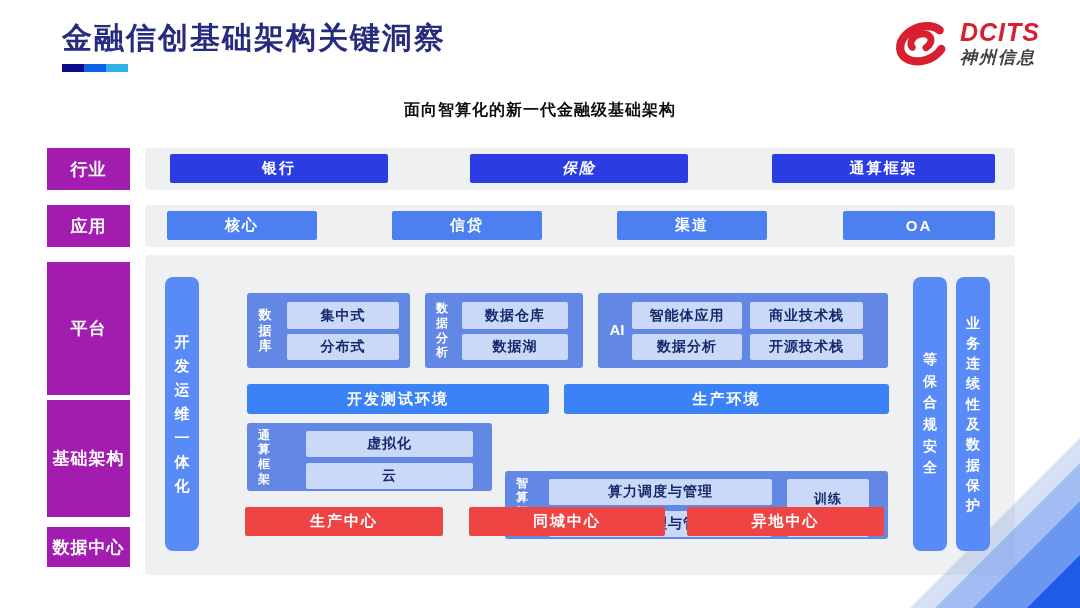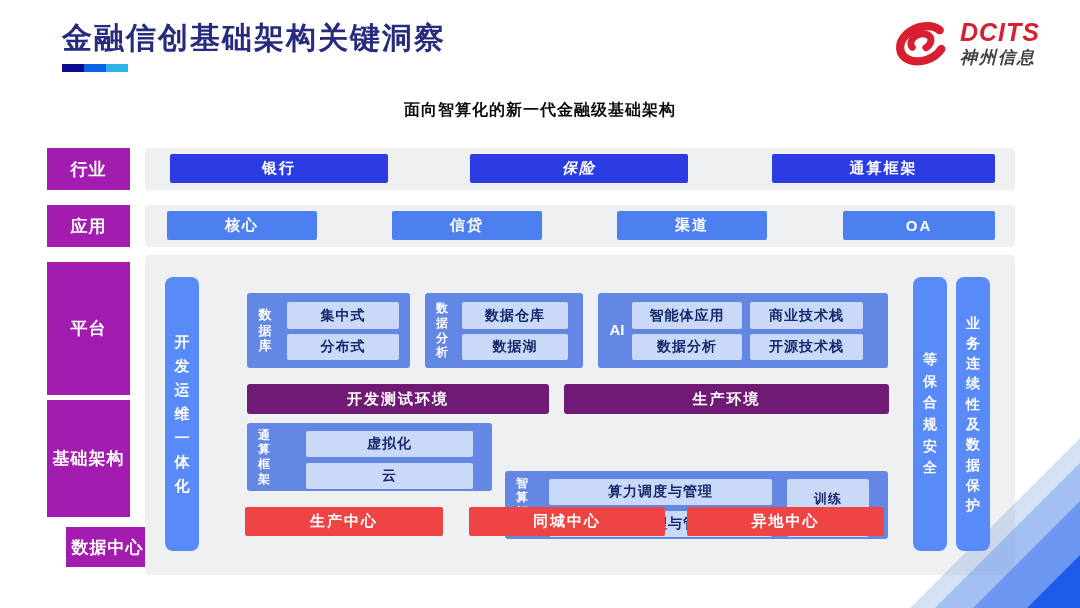--- a/index.html
+++ b/index.html
@@ -29,21 +29,21 @@
 
   
   .btn1 { background:#2c3ce3; color:#fff; font-weight:bold; font-size:15px; letter-spacing:2px; height:29px; top:154px; border-radius:2px; }
   .btn2 { background:#4c80f0; color:#fff; font-weight:bold; font-size:15px; letter-spacing:2px; height:29px; top:211px; border-radius:2px; }
 
   .group { background:#6287e4; border-radius:3px; }
   .glabel { position:absolute; left:6px; top:0; height:100%; display:flex; align-items:center; justify-content:center; color:#fff; font-weight:bold; }
   .glabel span { display:block; width:1em; line-height:1.22; word-break:break-all; text-align:center; }
   .inner { position:absolute; background:#c9d9f7; color:#16296b; font-weight:bold; font-size:14px; border-radius:2px; display:flex; align-items:center; justify-content:center; letter-spacing:1px; }
 
-  .envbar { background:#701a75; color:#fff; font-weight:bold; font-size:15px; letter-spacing:2px; top:384px; height:30px; border-radius:3px; }
+  .envbar { background:#3b82f6; color:#fff; font-weight:bold; font-size:15px; letter-spacing:2px; top:384px; height:30px; border-radius:3px; }
 
   .vbar { top:277px; width:34px; height:274px; background:#588bf7; border-radius:8px; color:#fff; font-weight:bold; z-index:6; }
   .vbar span { display:block; width:1em; word-break:break-all; text-align:center; }
 
   .centerbtn { background:#ef4444; color:#fff; font-weight:bold; font-size:15px; letter-spacing:2px; top:507px; height:29px; border-radius:2px; }
 
   .pre { white-space:pre-line; text-align:center; line-height:1.35; }
   .corner-svg { left:780px; top:398px; z-index:5; }
 </style>
 </head>
@@ -66,21 +66,21 @@
     <span class="company">神州信息</span>
   </div>
 </div>
 
 <div class="abs subtitle">面向智算化的新一代金融级基础架构</div>
 
 <div class="abs flexc side-label" style="top:148px;height:42px;">行业</div>
 <div class="abs flexc side-label" style="top:205px;height:42px;">应用</div>
 <div class="abs flexc side-label" style="top:262px;height:133px;">平台</div>
 <div class="abs flexc side-label" style="top:400px;height:117px;">基础架构</div>
-<div class="abs flexc side-label" style="top:527px;height:40px;margin-left:19px;">数据中心</div>
+<div class="abs flexc side-label" style="top:527px;height:40px;">数据中心</div>
 
 <div class="abs gray" style="top:148px;height:42px;"></div>
 <div class="abs gray" style="top:205px;height:42px;"></div>
 <div class="abs gray" style="top:255px;height:320px;"></div>
 
 <div class="abs flexc btn1" style="left:170px;width:218px;">银行</div>
 <div class="abs flexc btn1" style="left:470px;width:218px;font-style:italic;">保险</div>
 <div class="abs flexc btn1" style="left:772px;width:223px;">通算框架</div>
 
 <div class="abs flexc btn2" style="left:167px;width:150px;">核心</div>

